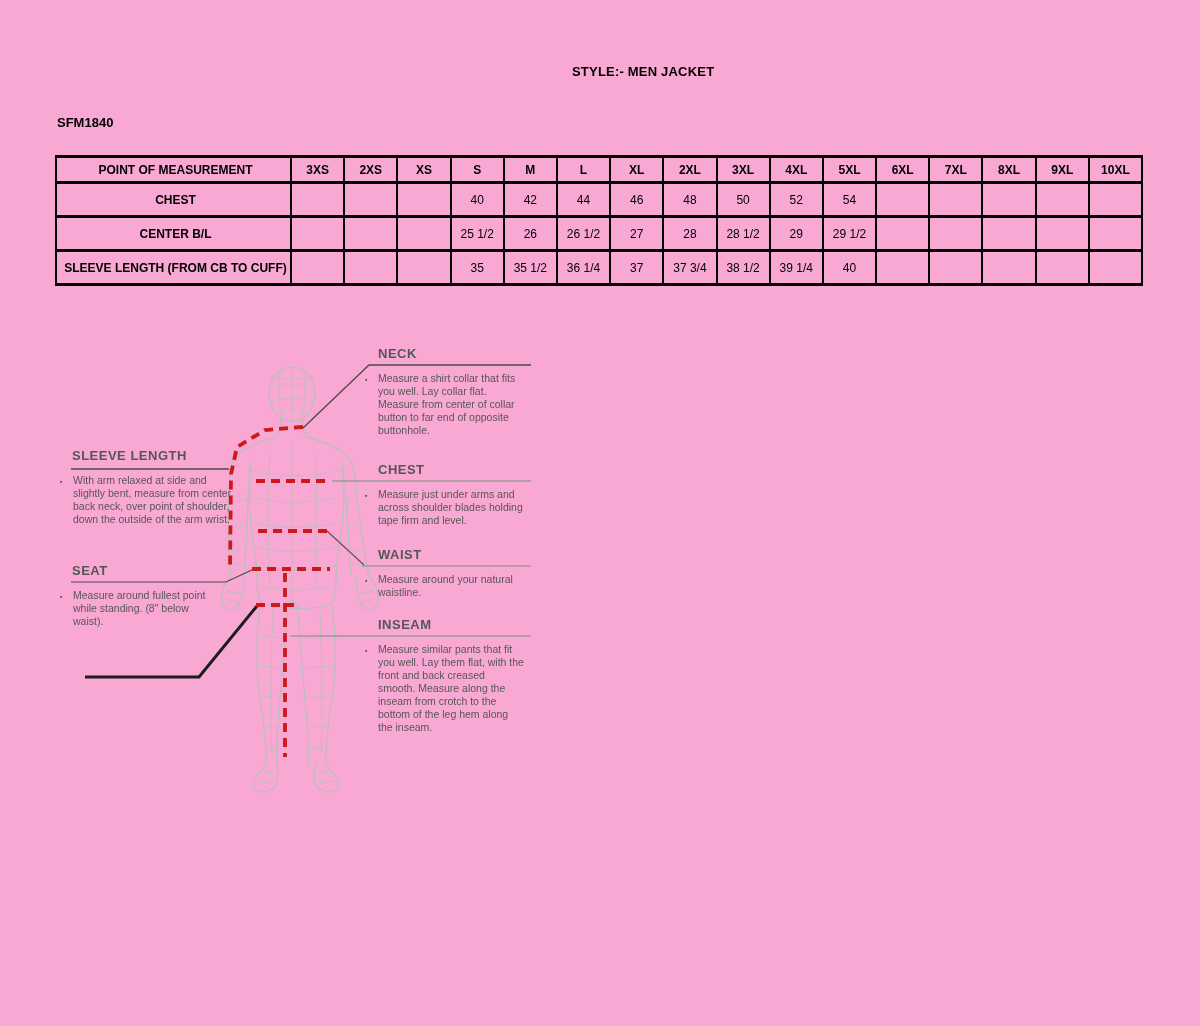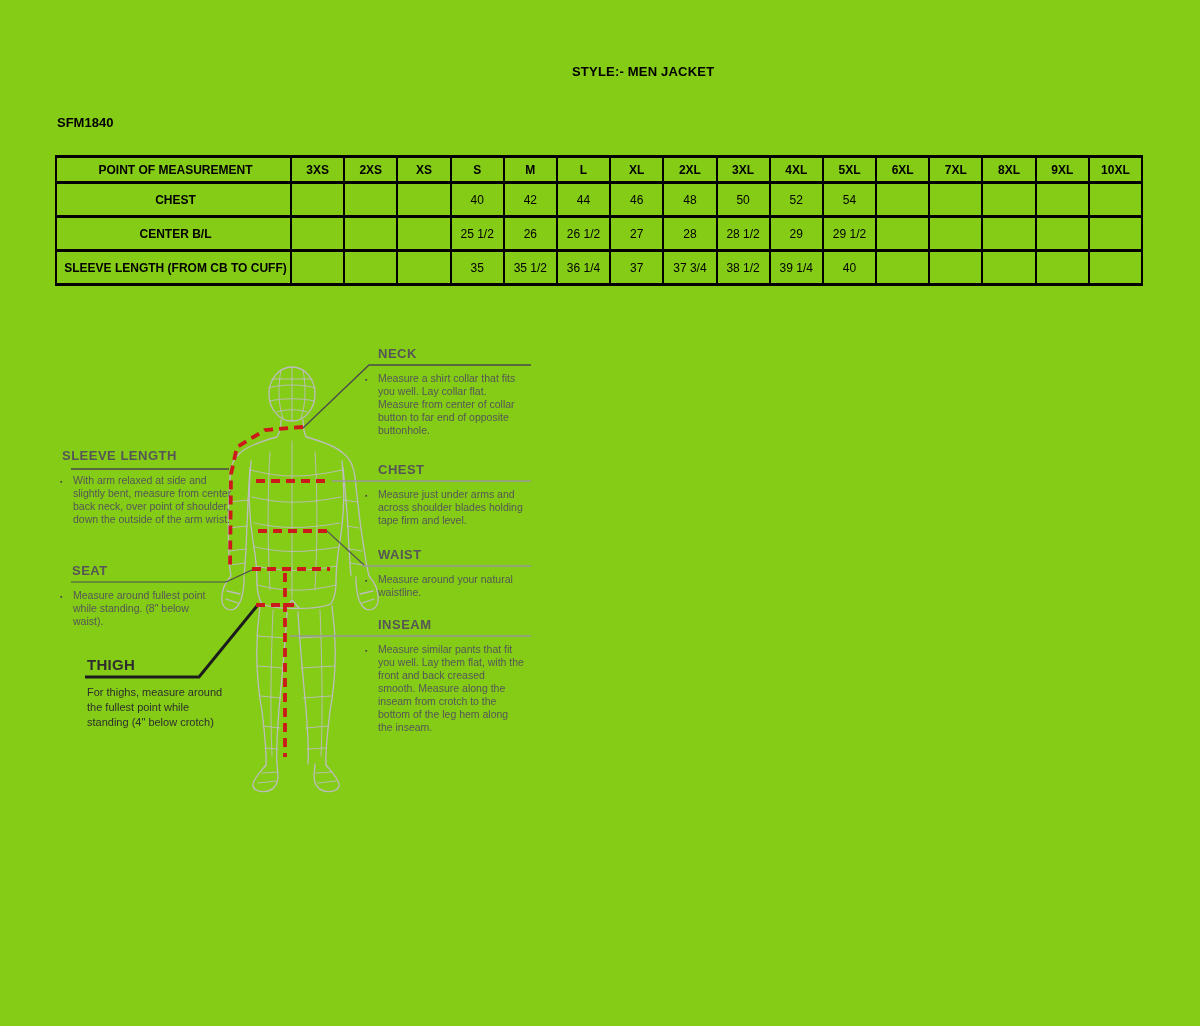--- a/index.html
+++ b/index.html
@@ -1,16 +1,16 @@
 <!DOCTYPE html>
 <html><head>
 <meta charset="utf-8">
 <style>
   html,body{margin:0;padding:0;background:#ffffff;}
-  .page{position:relative;width:1200px;height:1026px;background:#84cc16;overflow:hidden;
+  .page{position:relative;width:1200px;height:1026px;background:#f9a8d4;overflow:hidden;
         font-family:"Liberation Sans", sans-serif;color:#000;}
 
   
   .doc-title{position:absolute;left:572px;top:64px;font-size:13px;font-weight:bold;letter-spacing:.2px;}
   .style-code{position:absolute;left:57px;top:115px;font-size:13px;font-weight:bold;}
   .note-line{position:absolute;left:57px;top:305px;font-size:12.5px;font-weight:bold;}
 
   
   .size-table{position:absolute;left:55px;top:155px;width:1088px;border-collapse:collapse;
               table-layout:fixed;font-size:12px;}
@@ -28,21 +28,21 @@
   .ghead{font-size:13px;font-weight:bold;letter-spacing:.5px;color:#565656;line-height:16px;margin-left:13px;}
   .gdesc{display:flex;margin-top:10px;font-size:10.5px;line-height:13px;color:#565656;}
   .blt{width:13px;flex:0 0 13px;font-size:7px;line-height:13px;color:#4a4a4a;text-align:left;padding-top:1px;}
   .gtxt{flex:1;}
 
   #sec-neck{left:365px;top:346px;width:158px;}
   #sec-chest{left:365px;top:462px;width:170px;}
   #sec-waist{left:365px;top:547px;width:152px;}
   #sec-inseam{left:365px;top:617px;width:160px;}
   #sec-sleeve{left:60px;top:448px;width:176px;}
-  #sec-sleeve .ghead{margin-left:2px;}
+  #sec-sleeve .ghead{margin-left:12px;}
   #sec-seat{left:60px;top:563px;width:162px;}
   #sec-seat .ghead{margin-left:12px;}
   #sec-thigh{left:87px;top:657px;width:142px;}
   #sec-thigh .ghead{margin-left:0;font-size:15px;color:#2e2e2e;letter-spacing:.3px;}
   #sec-thigh .gdesc{margin-top:12px;font-size:11px;line-height:15px;color:#2e2e2e;}
 
   svg.diagram{position:absolute;left:0;top:0;pointer-events:none;}
 </style>
 </head>
 <body>
@@ -276,20 +276,14 @@
   </div>
 
   <div class="gsec" id="sec-seat">
     <div class="ghead">SEAT</div>
     <div class="gdesc">
         <span class="blt">▪</span>
         <span class="gtxt">Measure around fullest point while standing. (8" below waist).</span>
       </div>
   </div>
 
-  <div class="gsec" id="sec-thigh">
-    <div class="ghead">THIGH</div>
-    <div class="gdesc">
-        <span class="gtxt">For thighs, measure around the fullest point while standing (4" below crotch)</span>
-      </div>
-  </div>
 
 </div>
 
 </body></html>

